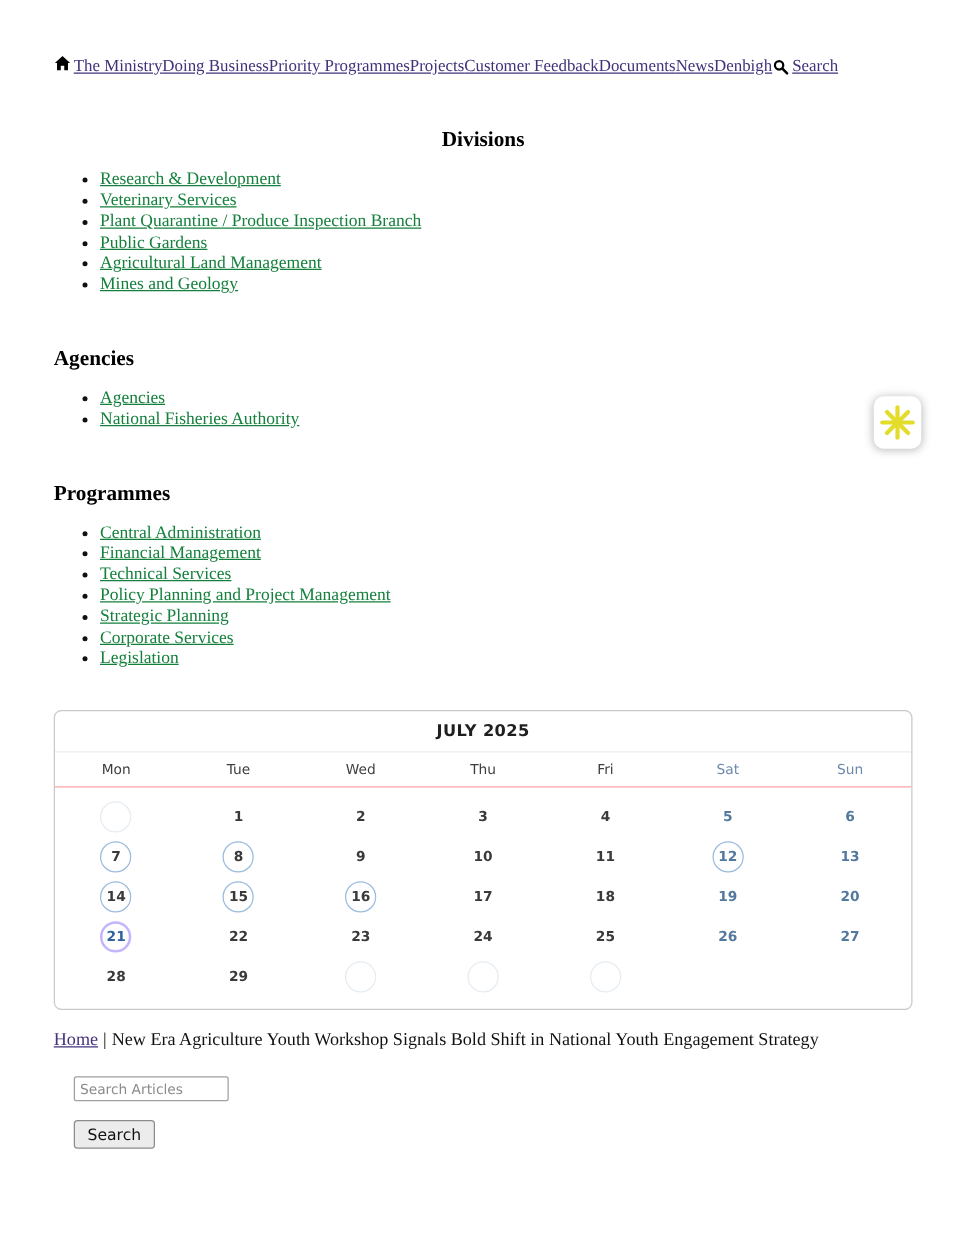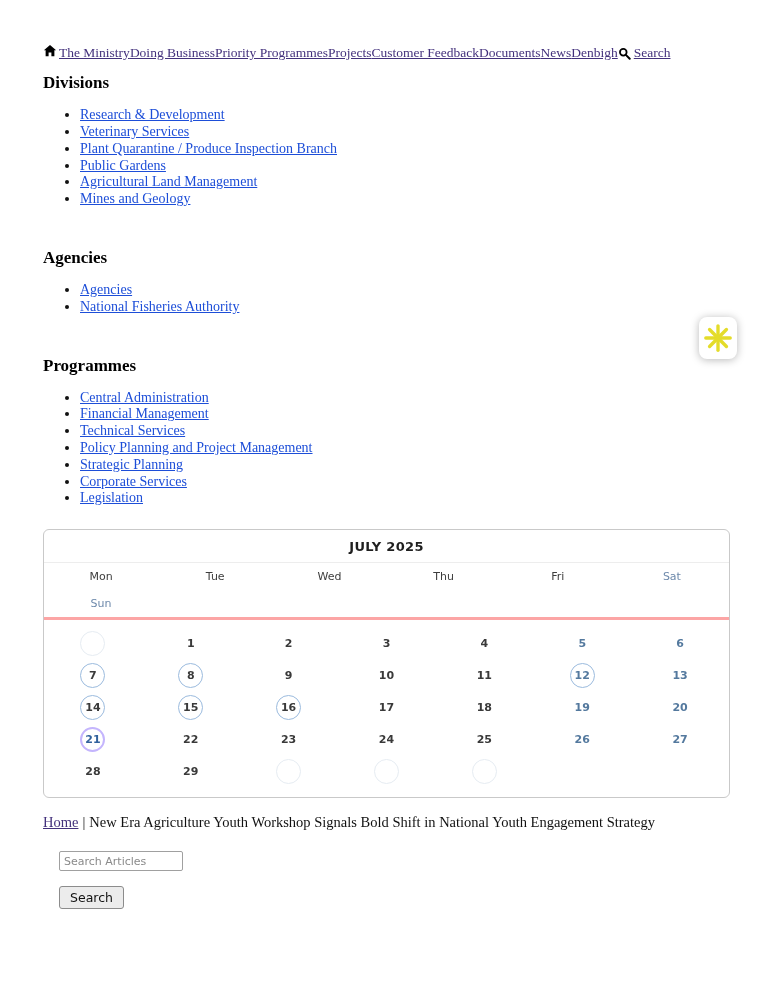--- a/index.html
+++ b/index.html
@@ -15,31 +15,31 @@
   }
   a { cursor: pointer; }
 
   
   .topnav { display: flex; align-items: center; font-size: 13.5px; line-height: 1.2; }
   .topnav a { color: #43317c; text-decoration: underline; white-space: nowrap; }
   .home-link { margin-right: 2px; display: flex; align-items: center; text-decoration: none !important; }
 
   
   h2.section-title { font-size: 17px; font-weight: bold; color: #000; margin: 40px 0 12px 0; }
-  h2.section-title.first { margin-top: 11px; }
+  h2.section-title.first { margin-top: 40px; text-align: center; }
   ul.link-list { margin: 14px 0 0 0; padding-left: 37px; }
   ul.link-list li { font-size: 14px; line-height: 16.8px; color: #111; }
-  ul.link-list a { color: #1d4ed8; text-decoration: underline; }
-
-  
-  .calendar { margin-top: 22px; border: 1px solid #c9c9c9; border-radius: 6px; background: #fff;
+  ul.link-list a { color: #15803d; text-decoration: underline; }
+
+  
+  .calendar { margin-top: 32px; border: 1px solid #c9c9c9; border-radius: 6px; background: #fff;
               font-family: "DejaVu Sans", sans-serif; overflow: hidden; }
   .cal-title { text-align: center; padding: 9px 0 8px 0; font-size: 13px; font-weight: 600;
                letter-spacing: .3px; color: #1f1f1f; border-bottom: 1px solid #ededed; }
-  .cal-head { display: grid; grid-template-columns: repeat(6, 1fr); border-bottom: 3px solid #fca5a5; }
+  .cal-head { display: grid; grid-template-columns: repeat(7, 1fr); border-bottom: 1px solid #fca5a5; }
   .cal-head .hc { text-align: center; padding: 7px 0; font-size: 11px; color: #3d3d3d; }
   .cal-head .hc:nth-child(6), .cal-head .hc:nth-child(7) { color: #6d89ab; }
   .cal-body { padding: 7px 0 10px 0; }
   .cal-row { display: grid; grid-template-columns: repeat(7, 1fr); }
   .cc { display: flex; justify-content: center; padding: 3.5px 0; }
   .dn { width: 25px; height: 25px; border-radius: 50%; display: flex; align-items: center; justify-content: center;
         font-size: 11px; font-weight: 600; color: #3a3a3a; border: 1.5px solid transparent; }
   .cal-row .cc:nth-child(6) .dn, .cal-row .cc:nth-child(7) .dn { color: #54799e; }
   .dn[data-state="ring"]  { border-color: #9bbbde; }
   .dn[data-state="today"] { border: 2px solid #c4b5fd; color: #31619c; }

